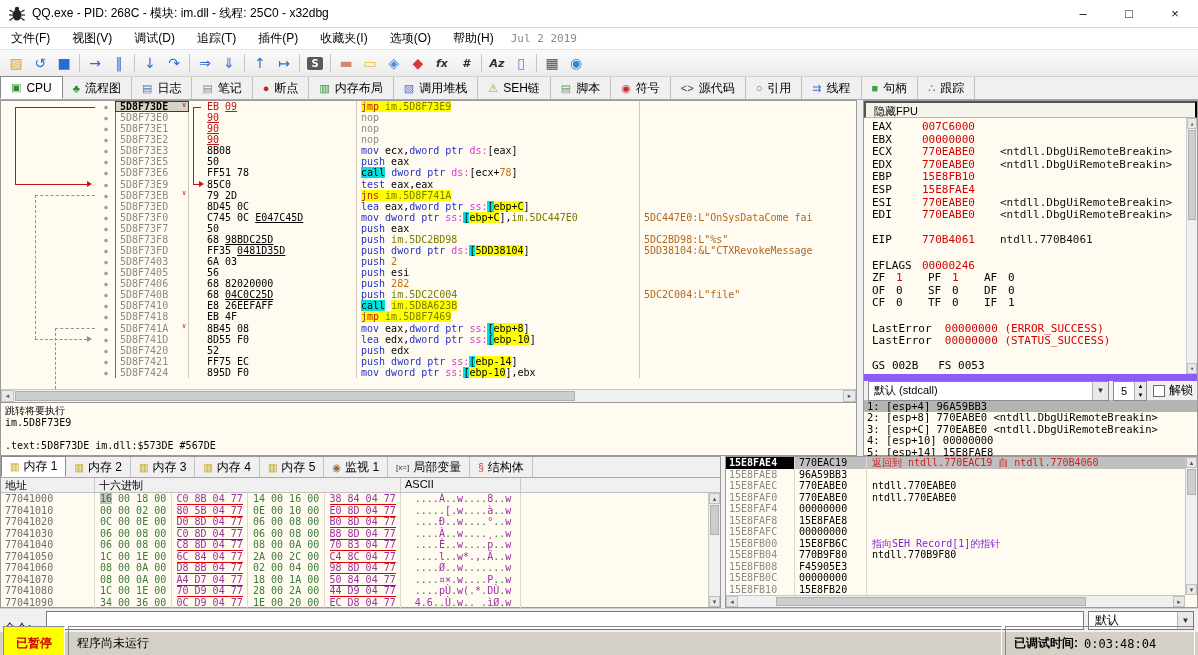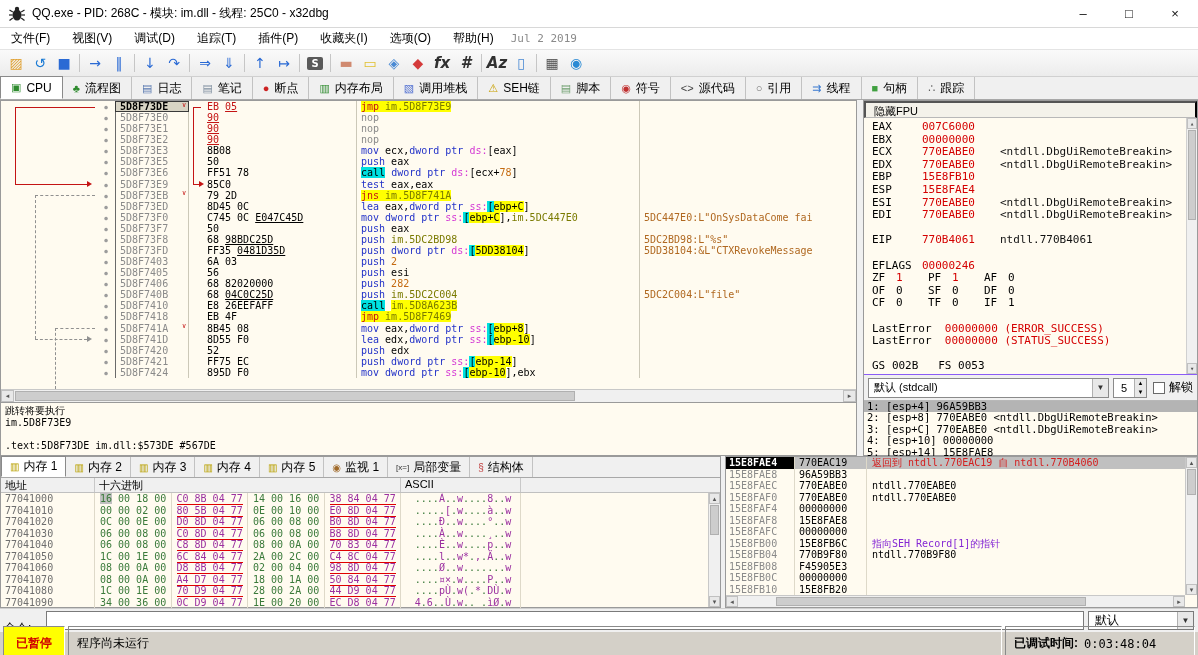--- a/index.html
+++ b/index.html
@@ -13,21 +13,21 @@
   #winbtns { margin-left:auto; display:flex; height:28px; }
   .winbtn { width:46px; height:28px; display:flex; align-items:center; justify-content:center; font-size:13px; color:#111; }
   #appicon { width:18px; height:18px; margin-left:8px; }
 
   #menubar { position:absolute; left:0; top:28px; width:1198px; height:22px; background:#ffffff; display:flex; align-items:center; border-bottom:1px solid #e4e4e4; }
   .menu-item { padding:2px 11px; }
   .build-date { color:#8a8a8a; font-family:"DejaVu Sans Mono", monospace; font-size:11px; padding-left:6px; }
 
   #toolbar { position:absolute; left:0; top:50px; width:1198px; height:27px; background:linear-gradient(#fafafa,#ececec); border-bottom:1px solid #d0d0d0; display:flex; align-items:center; padding-left:4px; }
   .tb { width:24px; height:22px; border:none; background:transparent; display:flex; align-items:center; justify-content:center; font-size:14px; font-family:"DejaVu Sans", sans-serif; }
-  .tb.txt { font-size:15px; font-style:italic; font-weight:bold; }
+  .tb.txt { font-size:11px; font-style:italic; font-weight:bold; }
   .tb.boxed span { background:#5a5a5a; color:#fff; font-size:10px; font-weight:bold; padding:1px 4px; border-radius:2px; font-style:normal; }
   .tbsep { width:1px; height:18px; background:#c6c6c6; margin:0 3px; }
 
   #tabbar { position:absolute; left:0; top:77px; width:1198px; height:23px; background:#f0f0f0; border-bottom:1px solid #a8a8a8; display:flex; align-items:flex-end; }
   .tab { height:22px; display:flex; align-items:center; padding:0 10px; border-right:1px solid #c2c2c2; background:#f0f0f0; font-size:12px; white-space:nowrap; }
   .tab .tglyph { margin-right:5px; font-size:11px; }
   .tab.active { background:#ffffff; border:1px solid #8a8a8a; border-bottom:1px solid #ffffff; height:23px; }
 
   
   #main { position:absolute; left:0; top:100px; width:1198px; height:356px; }
@@ -56,21 +56,21 @@
   #fpu-btn { width:100%; height:17px; background:#f4f2ea; border-bottom:1px solid #b8b8b8; text-align:left; padding-left:8px; font-size:11px; line-height:16px; }
   #reg-area { position:relative; height:256px; font-family:"DejaVu Sans Mono", monospace; font-size:11px; padding:3px 0 0 8px; overflow:hidden; }
   .rline { height:12.6px; line-height:12.6px; white-space:pre; display:flex; }
   .rname { width:50px; }
   .rval  { width:78px; }
   .redv  { color:#d40000; }
   .rnote { color:#111; }
   .fpair { display:inline-flex; width:56px; }
   .fpair .fn { width:24px; }
   #reg-scroll { position:absolute; right:0; top:0; width:11px; height:256px; background:#f0f0f0; border-left:1px solid #d0d0d0; }
-  #conv-row { height:26px; display:flex; align-items:center; padding:0 4px; background:#f0f0f0; border-top:1px solid #8b5cf6; }
+  #conv-row { height:26px; display:flex; align-items:center; padding:0 4px; background:#f0f0f0; border-top:7px solid #8b5cf6; }
   #conv-combo { flex:1; height:20px; background:#fff; border:1px solid #8a8a8a; display:flex; align-items:center; padding-left:5px; font-size:11px; position:relative; }
   .dd-arrow { margin-left:auto; width:16px; height:18px; background:#e8e8e8; border-left:1px solid #b0b0b0; display:flex; align-items:center; justify-content:center; font-size:8px; color:#333; }
   #arg-spin { width:34px; height:20px; background:#fff; border:1px solid #8a8a8a; margin-left:4px; display:flex; align-items:center; }
   #arg-spin .num { flex:1; text-align:center; font-size:11px; }
   #arg-spin .spins { width:12px; display:flex; flex-direction:column; font-size:6px; line-height:9px; text-align:center; background:#e8e8e8; border-left:1px solid #b0b0b0; height:18px; }
   #unlock { display:flex; align-items:center; margin-left:6px; font-size:12px; }
   #unlock .chk { width:12px; height:12px; background:#fff; border:1px solid #6a6a6a; margin-right:4px; }
   #args-area { height:57px; font-family:"DejaVu Sans Mono", monospace; font-size:10.5px; border-top:1px solid #b8b8b8; overflow:hidden; }
   .argrow { height:11.4px; line-height:11.4px; white-space:pre; padding-left:3px; }
   .argrow.selrow { background:#b4b4b4; }
@@ -300,21 +300,21 @@
       </div>
       <div class="tab">
         <span class="tglyph" style="color: rgb(96, 96, 96);">∴</span>
         <span>跟踪</span>
       </div>
     </div>
 
   <div id="main">
     <div id="disasm-pane">
       <div id="disasm-rows">
-          <div class="drow"><span class="g"></span><span class="dts">●</span><span class="adr sel">5D8F73DE</span><span class="byt"><span class="rd">EB </span><span class="rd ul">05</span></span><span class="ins"><span class="rd yb">jmp</span><span class="yb"> </span><span class="md yb">im.5D8F73E9</span></span><span class="cmt-c"></span></div>
+          <div class="drow"><span class="g"></span><span class="dts">●</span><span class="adr sel">5D8F73DE</span><span class="byt"><span class="rd">EB </span><span class="rd ul">09</span></span><span class="ins"><span class="rd yb">jmp</span><span class="yb"> </span><span class="md yb">im.5D8F73E9</span></span><span class="cmt-c"></span></div>
           <div class="drow"><span class="g"></span><span class="dts">●</span><span class="adr">5D8F73E0</span><span class="byt"><span class="rd ul">90</span></span><span class="ins"><span class="gy">nop</span></span><span class="cmt-c"></span></div>
           <div class="drow"><span class="g"></span><span class="dts">●</span><span class="adr">5D8F73E1</span><span class="byt"><span class="rd ul">90</span></span><span class="ins"><span class="gy">nop</span></span><span class="cmt-c"></span></div>
           <div class="drow"><span class="g"></span><span class="dts">●</span><span class="adr">5D8F73E2</span><span class="byt"><span class="rd ul">90</span></span><span class="ins"><span class="gy">nop</span></span><span class="cmt-c"></span></div>
           <div class="drow"><span class="g"></span><span class="dts">●</span><span class="adr">5D8F73E3</span><span class="byt"><span class="df">8B08</span></span><span class="ins"><span class="mn">mov </span><span class="df">ecx,</span><span class="mn">dword ptr </span><span class="sg">ds:</span><span class="df">[eax]</span></span><span class="cmt-c"></span></div>
           <div class="drow"><span class="g"></span><span class="dts">●</span><span class="adr">5D8F73E5</span><span class="byt"><span class="df">50</span></span><span class="ins"><span class="mn">push </span><span class="df">eax</span></span><span class="cmt-c"></span></div>
           <div class="drow"><span class="g"></span><span class="dts">●</span><span class="adr">5D8F73E6</span><span class="byt"><span class="df">FF51 78</span></span><span class="ins"><span class="cb">call</span><span class="df"> </span><span class="mn">dword ptr </span><span class="sg">ds:</span><span class="df">[ecx+</span><span class="nm">78</span><span class="df">]</span></span><span class="cmt-c"></span></div>
           <div class="drow"><span class="g"></span><span class="dts">●</span><span class="adr">5D8F73E9</span><span class="byt"><span class="df">85C0</span></span><span class="ins"><span class="mn">test </span><span class="df">eax,eax</span></span><span class="cmt-c"></span></div>
           <div class="drow"><span class="g"></span><span class="dts">●</span><span class="adr">5D8F73EB</span><span class="byt"><span class="df">79 2D</span></span><span class="ins"><span class="rd yb">jns</span><span class="yb"> </span><span class="md yb">im.5D8F741A</span></span><span class="cmt-c"></span></div>
           <div class="drow"><span class="g"></span><span class="dts">●</span><span class="adr">5D8F73ED</span><span class="byt"><span class="df">8D45 0C</span></span><span class="ins"><span class="mn">lea </span><span class="df">eax,</span><span class="mn">dword ptr </span><span class="sg">ss:</span><span class="cb">[</span><span class="yb">ebp+C</span><span class="df">]</span></span><span class="cmt-c"></span></div>
           <div class="drow"><span class="g"></span><span class="dts">●</span><span class="adr">5D8F73F0</span><span class="byt"><span class="df">C745 0C </span><span class="df ul">E047C45D</span></span><span class="ins"><span class="mn">mov </span><span class="mn">dword ptr </span><span class="sg">ss:</span><span class="cb">[</span><span class="yb">ebp+C</span><span class="df">],</span><span class="md">im.5DC447E0</span></span><span class="cmt-c">5DC447E0:L"OnSysDataCome fai</span></div>

